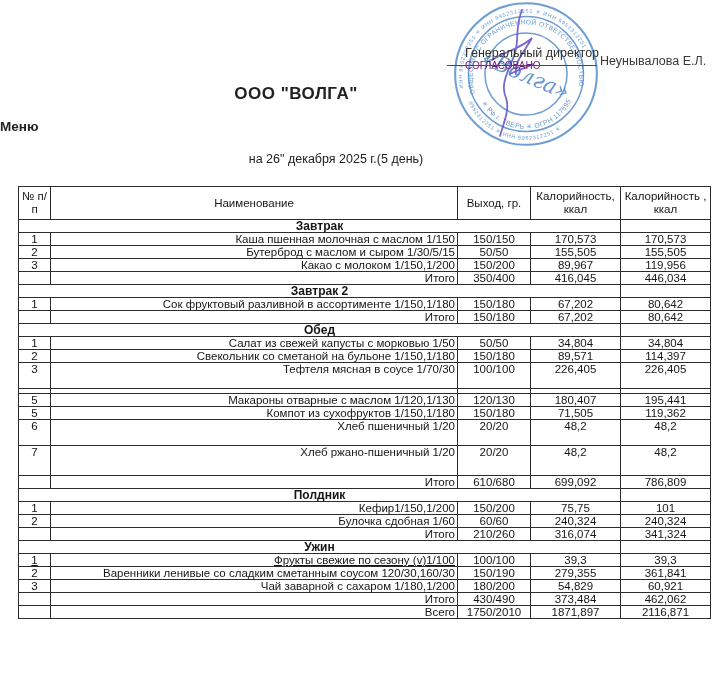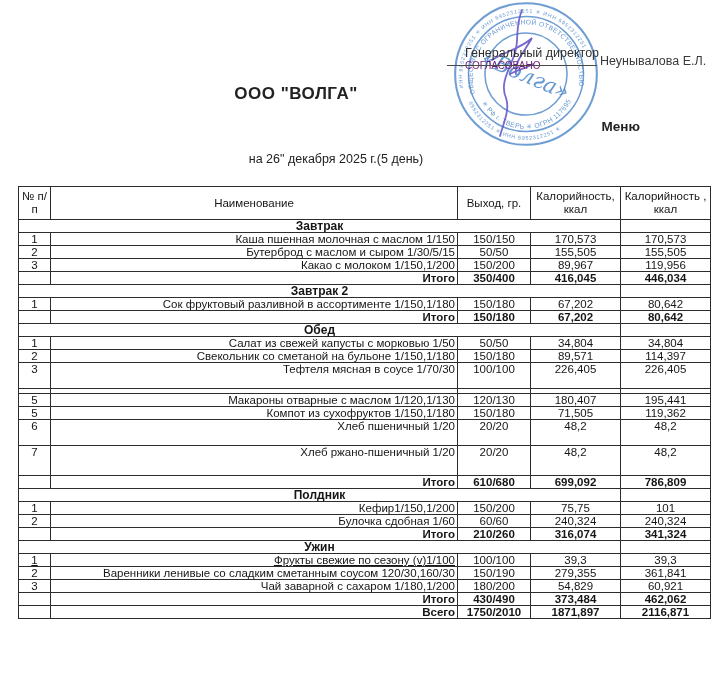--- a/index.html
+++ b/index.html
@@ -3,21 +3,21 @@
 <meta charset="utf-8">
 <style>
   html,body{margin:0;padding:0;}
   body{
     width:724px;height:674px;background:#ffffff;position:relative;overflow:hidden;
     font-family:"Liberation Sans", sans-serif;color:#1e1e1e;
   }
   .abs{position:absolute;}
   
   .company-title{left:0;top:84px;width:592px;text-align:center;font-size:17px;font-weight:bold;letter-spacing:.5px;color:#222;}
-  .doc-title{left:0;top:119px;width:640px;text-align:right;font-size:13.5px;font-weight:bold;color:#222;}
+  .doc-title{left:0;top:119px;width:640px;text-align:left;font-size:13.5px;font-weight:bold;color:#222;}
   .date-line{left:0;top:152px;width:672px;text-align:center;font-size:12.5px;color:#222;}
   
   .approved{left:465px;top:22px;font-size:10px;color:#701a75;margin-top:38px;}
   .role{left:465px;top:46px;font-size:12.5px;color:#30302f;}
   .sig-line{left:447px;top:65px;width:150px;border-top:1.6px solid #4a4a48;}
   .approver{left:600px;top:54px;font-size:12.5px;color:#3a3a38;}
   
   .stamp{left:443px;top:-3px;}
   .signature{left:470px;top:4px;}
   
@@ -28,21 +28,21 @@
   }
   table.menu th, table.menu td{
     border:1px solid #2c2c2c;padding:0 2px;line-height:12px;height:12px;
     overflow:hidden;white-space:nowrap;
   }
   table.menu th{font-weight:normal;text-align:center;height:32px;white-space:normal;line-height:13px;font-size:11.5px;}
   td.num{text-align:center;}
   td.name{text-align:right;padding-left:3px;}
   td.val{text-align:center;}
   tr.section td.sec{font-weight:bold;text-align:center;font-size:12px;}
-  tr.total td{font-weight:bold;}
+  tr.total td{font-weight:normal;}
   td.total-label{text-align:right;padding-right:2px;}
   tr.t2 td{height:25px;vertical-align:top;}
   tr.t2b td{height:29px;vertical-align:top;}
   tr.spacer td{height:4px;}
   .u{text-decoration:underline;}
 </style>
 </head>
 <body>
 
 <svg class="abs stamp" width="166" height="154" viewBox="0 0 150 150">

